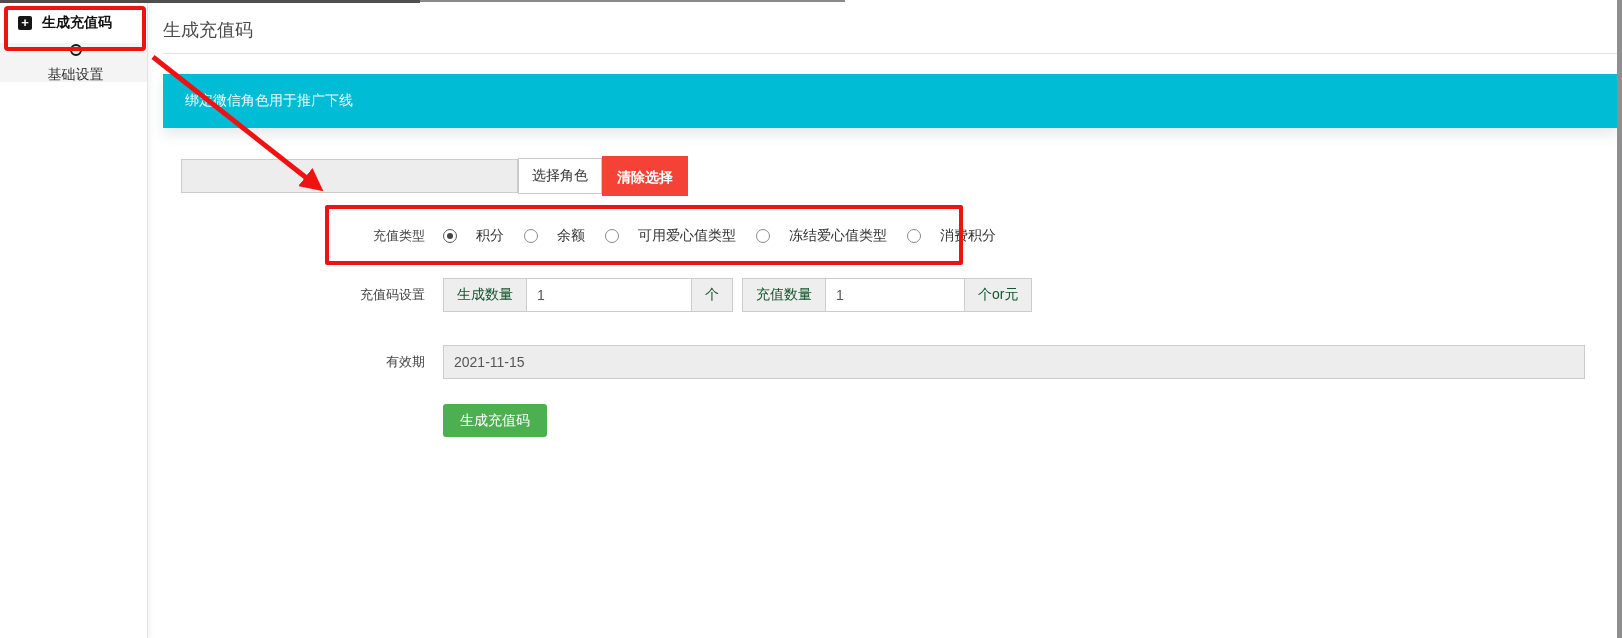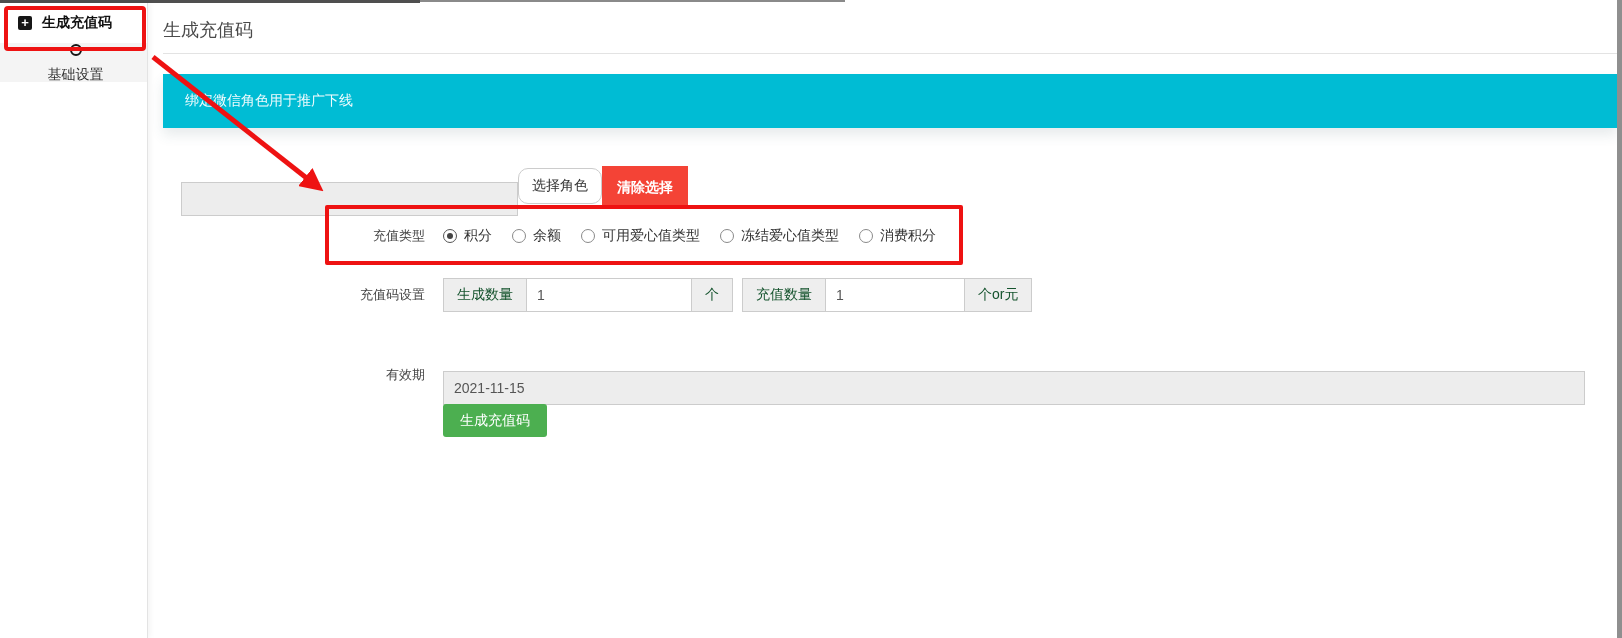--- a/index.html
+++ b/index.html
@@ -35,29 +35,29 @@
             display:flex; align-items:center; padding-left:22px; box-shadow:0 7px 12px rgba(60,90,100,0.12); }
   .banner span { color:#effbfd; font-size:14px; }
 
   
   .frow { position:absolute; left:15px; display:flex; align-items:center; }
   .flabel { width:262px; text-align:right; font-size:13px; color:#444; padding-right:0; }
   .fctrl { display:flex; align-items:center; margin-left:18px; }
 
   .txt { height:34px; border:1px solid #ccc; background:#fff; padding:6px 10px; font-size:14px;
          color:#555; font-family:"Liberation Sans", sans-serif; outline:none; }
-  .txt.gray { background:#ededed;margin-top:26px; }
+  .txt.gray { background:#ededed; }
 
   .btn { font-family:"Liberation Sans", sans-serif; font-size:14px; cursor:pointer; border:1px solid transparent; }
-  .btn-default { background:#fff; border-color:#ccc; color:#333; height:36px; padding:0 13px;border-radius:10px; }
+  .btn-default { background:#fff; border-color:#ccc; color:#333; height:36px; padding:0 13px; }
   .btn-danger { background:#f44336; color:#fff; height:40px; padding:12px 14px; font-weight:bold; }
   .btn-success { background:#4caf50; color:#fff; height:33px; padding:0 16px; border-radius:3px; }
 
   
-  .radio-opt { display:flex; align-items:center; gap:7px; margin-right:20px; font-size:14px; color:#333; cursor:pointer; }
+  .radio-opt { display:flex; align-items:center; gap:19px; margin-right:20px; font-size:14px; color:#333; cursor:pointer; }
   .radio { position:relative; width:14px; height:14px; border:1px solid #8a8a8a; border-radius:50%; background:#fff; flex:0 0 14px; }
   .radio.checked { border-color:#555; }
   .radio.checked::after { content:""; position:absolute; top:3px; left:3px; width:6px; height:6px; border-radius:50%; background:#444; }
 
   
   .igroup { display:flex; align-items:stretch; height:34px; }
   .addon { display:flex; align-items:center; background:#eee; border:1px solid #ccc; color:#14532d;
            font-size:14px; padding:0 13px; white-space:nowrap; }
   .igroup .addon:first-child { border-right:none; }
   .igroup .addon:last-child { border-left:none; }

